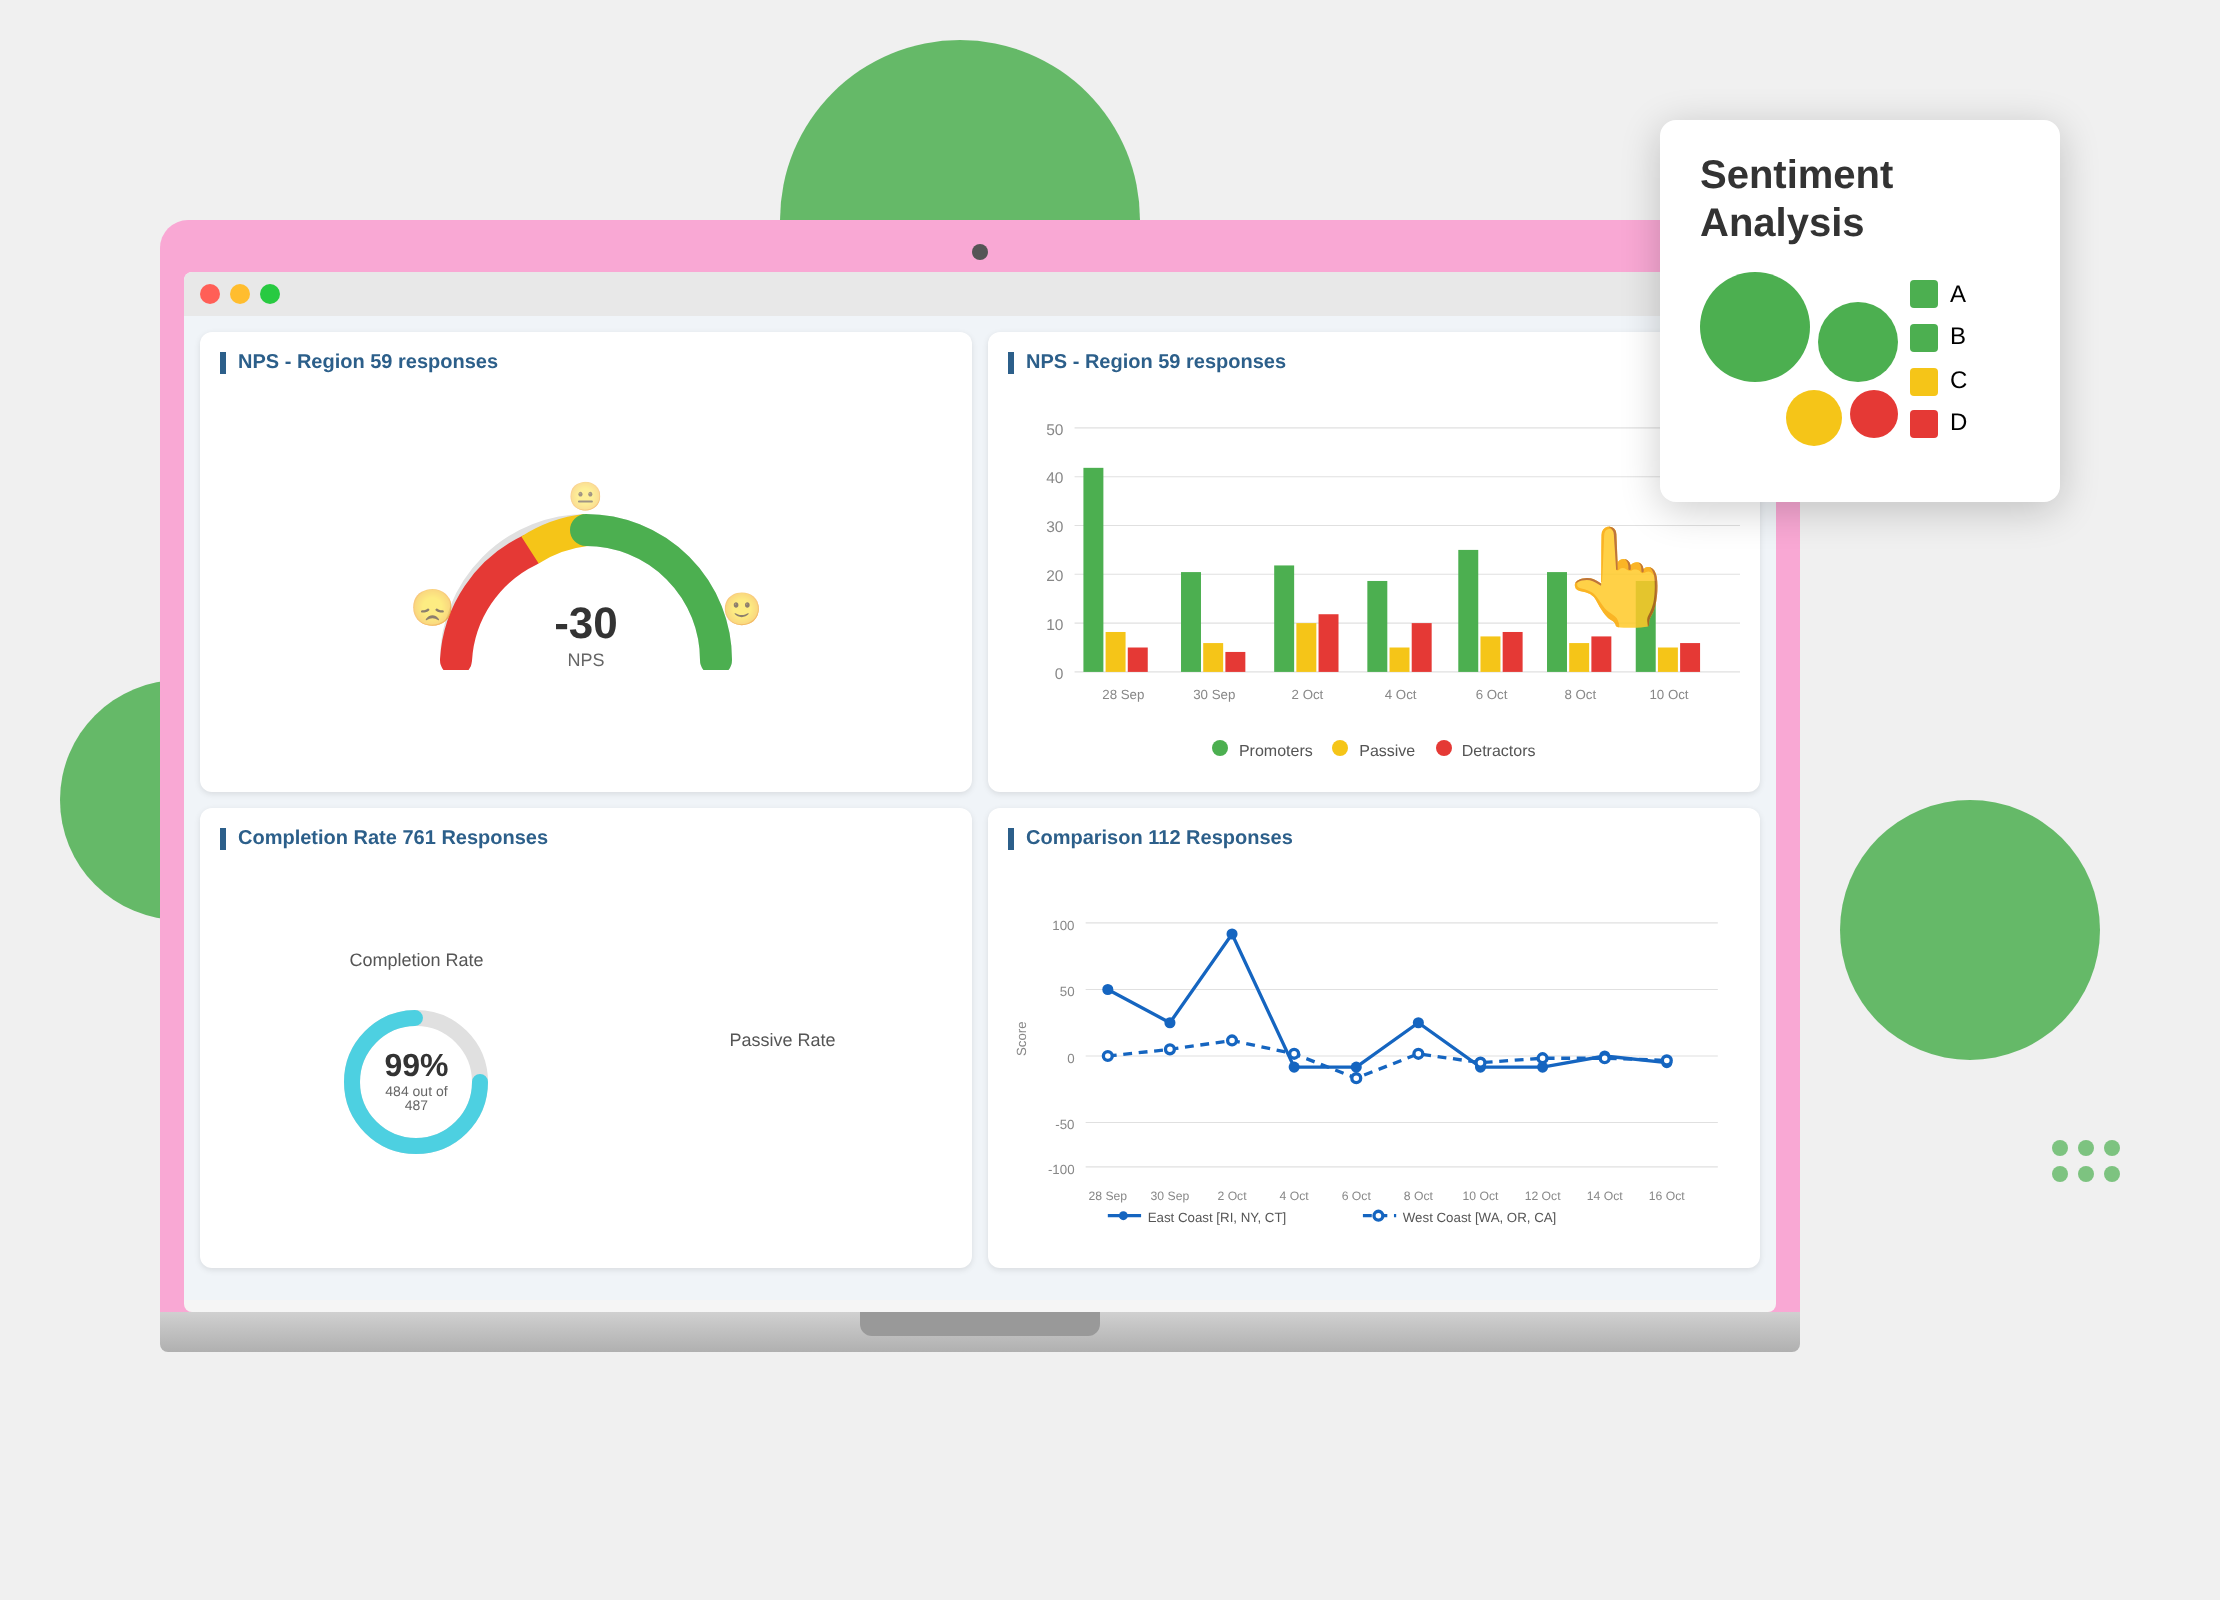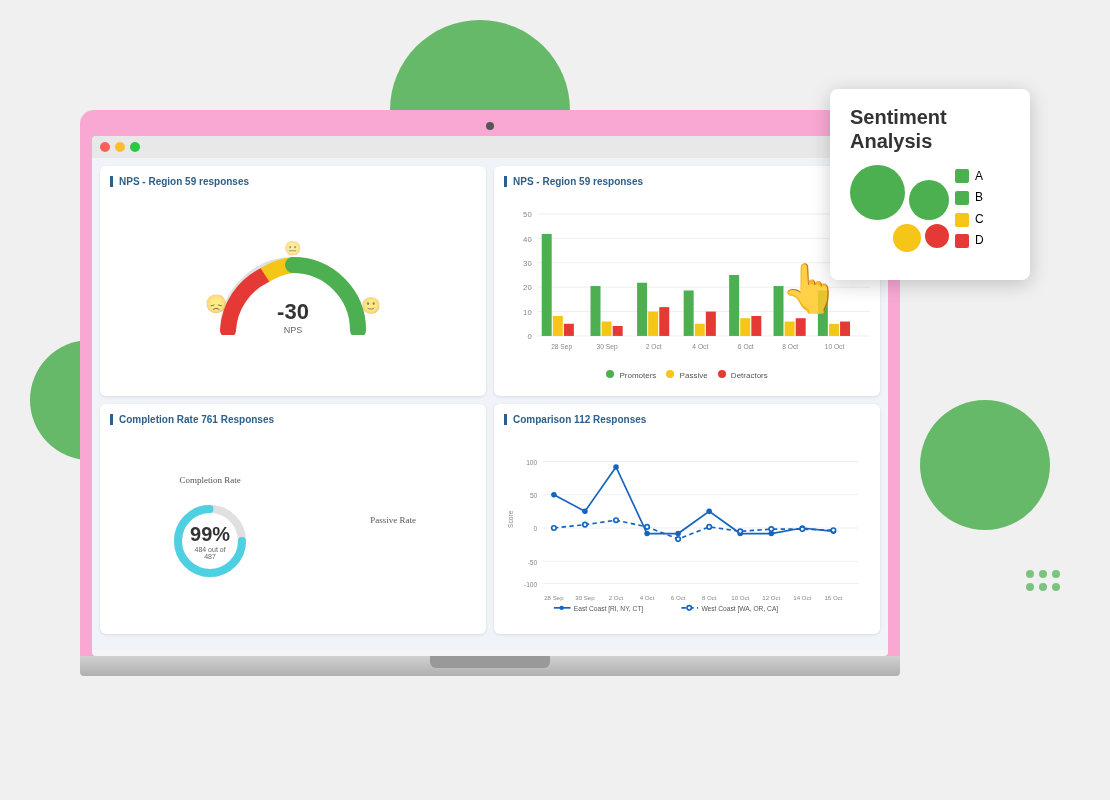--- a/index.html
+++ b/index.html
@@ -199,39 +199,38 @@
       display: flex;
       flex-direction: column;
       align-items: center;
     }
 
     .donut-label {
       font-size: 9px;
       color: #555;
       margin-bottom: 16px;
       text-align: right;
-      font-family: Liberation Serif, serif;
     }
 
     .donut-wrap {
       position: relative;
       width: 80px;
       height: 80px;
     }
 
     .donut-center {
       position: absolute;
       top: 50%;
       left: 50%;
       transform: translate(-50%, -50%);
       text-align: center;
     }
 
     .donut-pct {
-      font-size: 20px;
+      font-size: 16px;
       font-weight: bold;
       color: #333;
     }
 
     .donut-sub {
       font-size: 7px;
       color: #666;
     }
 
     
@@ -267,21 +266,20 @@
     .sentiment-card {
       position: absolute;
       right: 80px;
       top: 60px;
       background: white;
       border-radius: 8px;
       padding: 16px 20px;
       box-shadow: 0 4px 20px rgba(0,0,0,0.2);
       z-index: 10;
       width: 200px;
-      margin-top: 29px;
     }
 
     .sentiment-title {
       font-size: 20px;
       font-weight: bold;
       color: #333;
       line-height: 1.2;
       margin-bottom: 12px;
     }
 

